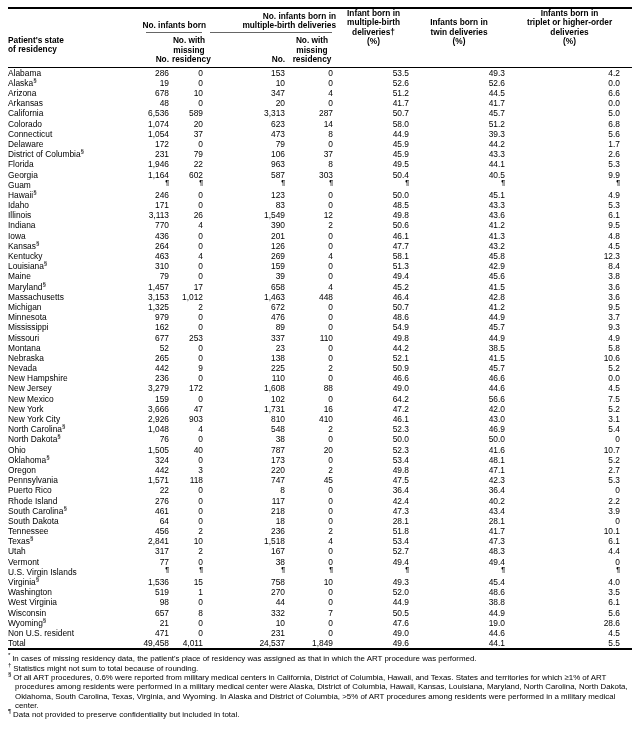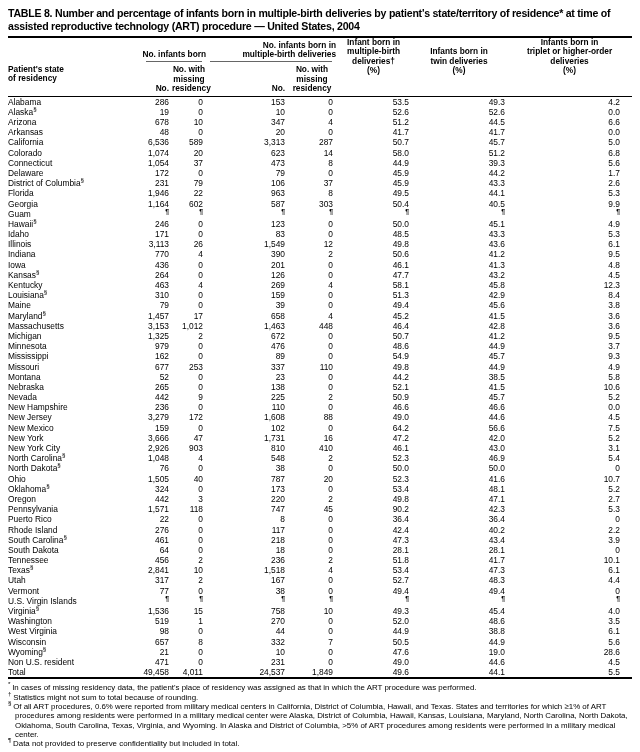--- a/index.html
+++ b/index.html
@@ -34,22 +34,20 @@
   td.pil span { position:relative; top:-2px; }
   tbody tr:last-child td { border-bottom:2px solid #000; }
   .footnotes { margin-top:4px; font-size:7.9px; line-height:9.3px; width:624px; }
   .fn { padding-left:7px; text-indent:-7px; }
   .fn sup { font-size:6.2px; line-height:0; }
 </style>
 </head>
 <body>
 
 <div class="page">
-  <div class="title">TABLE 8. Number and percentage of infants born in multiple-birth deliveries by patient's state/territory of residence* at time of
-assisted reproductive technology (ART) procedure — United States, 2004</div>
 
   <table>
     <colgroup>
       <col style="width:134px">
         <col style="width:30px">
         <col style="width:34px">
       <col style="width:82px">
         <col style="width:48px">
         <col style="width:75px">
       <col style="width:96px">
@@ -491,21 +489,21 @@
           <td class="v c5">49.8</td>
           <td class="v c6">47.1</td>
           <td class="v c7">2.7</td>
         </tr>
         <tr>
           <td class="state">Pennsylvania</td>
           <td class="v c1">1,571</td>
           <td class="v c2">118</td>
           <td class="v c3">747</td>
           <td class="v c4">45</td>
-          <td class="v c5">90.2</td>
+          <td class="v c5">47.5</td>
           <td class="v c6">42.3</td>
           <td class="v c7">5.3</td>
         </tr>
         <tr>
           <td class="state">Puerto Rico</td>
           <td class="v c1">22</td>
           <td class="v c2">0</td>
           <td class="v c3">8</td>
           <td class="v c4">0</td>
           <td class="v c5">36.4</td>

